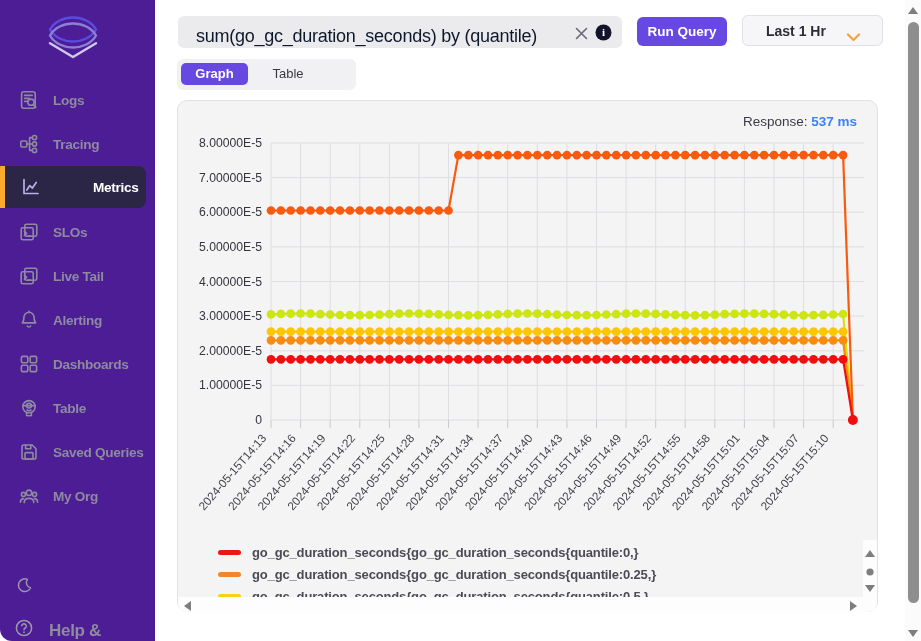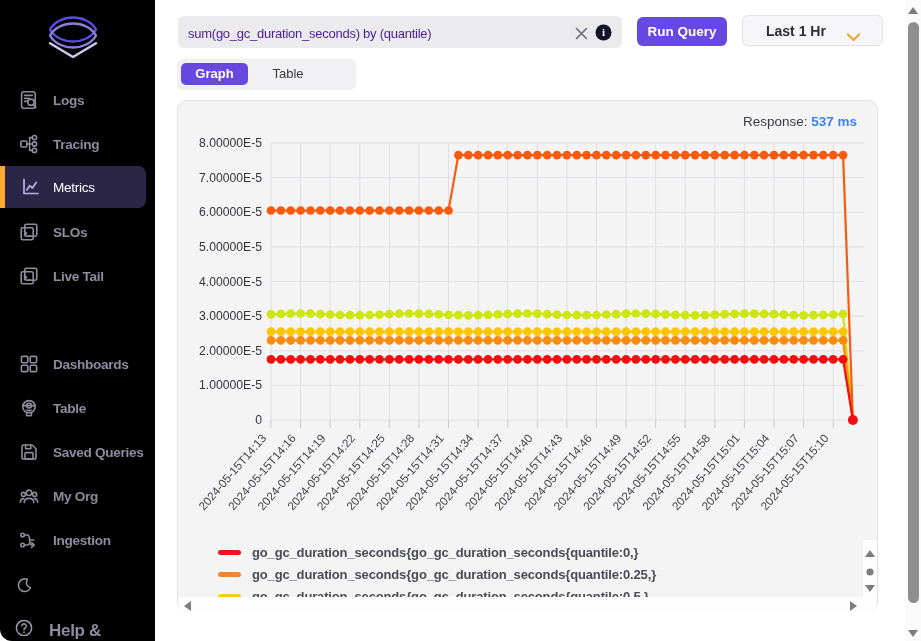--- a/index.html
+++ b/index.html
@@ -1,35 +1,35 @@
 <!DOCTYPE html>
 <html><head><meta charset="utf-8">
 <style>
 * { margin:0; padding:0; box-sizing:border-box; }
 html,body { width:921px; height:641px; overflow:hidden; background:#fff;
   font-family:"Liberation Sans", sans-serif; }
 .abs { position:absolute; }
 
-.sidebar { position:absolute; left:0; top:0; width:155px; height:641px; background:#000000; border-radius:0 0 0 12px; }
+.sidebar { position:absolute; left:0; top:0; width:155px; height:641px; background:#4c1d95; border-radius:0 0 0 12px; }
 .logo { position:absolute; left:48px; top:15px; }
 .mi { position:absolute; left:0; width:146px; height:44px; }
 .mi.act { background:#2b2546; border-radius:0 8px 8px 0; height:42px; }
 .mi.act::before { content:""; position:absolute; left:0; top:0; width:5px; height:42px; background:#fbaa2d; }
 .mic { position:absolute; left:19px; top:12px; }
 .mi.act .mic { left:21px; top:11px; }
 .mlb { position:absolute; left:53px; top:50%; transform:translateY(-50%);
   font-size:13.6px; font-weight:700; color:#8d8b9d; letter-spacing:-0.3px; white-space:nowrap; }
-.mi.act .mlb { color:#ffffff; font-weight:400; }
+.mi.act .mlb { color:#ffffff; font-weight:700;margin-left:40px; }
 .moon { position:absolute; left:15px; top:577px; }
 .helpi { position:absolute; left:14px; top:618px; }
 .helpt { position:absolute; left:49px; top:621px; font-size:17px; font-weight:700; letter-spacing:-0.3px; color:#8d8b9d; }
 
 .search { position:absolute; left:178px; top:16px; width:444px; height:32px;
   background:#ebebee; border-radius:6px; }
-.ph { position:absolute; left:10px; top:9.5px; font-size:13px; color:#4c1d95; letter-spacing:-0.25px; }
+.ph { position:absolute; left:18px; top:9.5px; font-size:18px; color:#0f172a; letter-spacing:-0.25px; }
 .xic { position:absolute; left:397px; top:10px; }
 .iic { position:absolute; left:417px; top:8px; }
 .runq { position:absolute; left:637px; top:17px; width:90px; height:29px; background:#6748e0;
   border-radius:6px; color:#fff; font-size:13.5px; font-weight:700; text-align:center; line-height:29px; }
 .range { position:absolute; left:742px; top:15px; width:141px; height:31px; background:#f6f6f8;
   border:1px solid #e1e1e5; border-radius:6px; }
 .range .lbl { position:absolute; left:23px; top:7px; font-size:14px; font-weight:600; color:#2c2c36; }
 .range .ch { position:absolute; left:103px; top:12px; }
 
 .tabs { position:absolute; left:177px; top:59px; width:179px; height:31px; background:#f1f1f4; border-radius:6px; }
@@ -99,20 +99,28 @@
     </div>
     <div class="mi" style="top:254px">
       <span class="mic"><svg width="20" height="20" viewBox="0 0 20 20" fill="none" stroke="#8d8b9d" stroke-width="1.6" stroke-linecap="round" stroke-linejoin="round">
           <rect x="5.8" y="2.2" width="12" height="12" rx="1.6"></rect>
           <rect x="2.2" y="5.8" width="12" height="12" rx="1.6"></rect>
           <path d="M5.4 9.3l2.2 2-2.2 2"></path>
           <path d="M9 14h2.6"></path>
         </svg></span>
       <span class="mlb">Live Tail</span>
     </div>
+    <div class="mi" style="top:298px">
+      <span class="mic"><svg width="20" height="20" viewBox="0 0 20 20" fill="none" stroke="#8d8b9d" stroke-width="1.6" stroke-linecap="round" stroke-linejoin="round">
+          <path d="M10 1.2v1.4"></path>
+          <path d="M10 2.2a5.1 5.1 0 0 0-5.1 5.1c0 4.2-1.6 5.6-1.6 5.6h13.4s-1.6-1.4-1.6-5.6A5.1 5.1 0 0 0 10 2.2z"></path>
+          <path d="M8.3 16a1.9 1.9 0 0 0 3.4 0"></path>
+        </svg></span>
+      <span class="mlb">Alerting</span>
+    </div>
     <div class="mi" style="top:342px">
       <span class="mic"><svg width="20" height="20" viewBox="0 0 20 20" fill="none" stroke="#8d8b9d" stroke-width="1.6" stroke-linecap="round" stroke-linejoin="round">
           <rect x="2.4" y="2.4" width="6.4" height="6.4" rx="1.2"></rect>
           <rect x="11.2" y="2.4" width="6.4" height="6.4" rx="1.2"></rect>
           <rect x="2.4" y="11.2" width="6.4" height="6.4" rx="1.2"></rect>
           <rect x="11.2" y="11.2" width="6.4" height="6.4" rx="1.2"></rect>
         </svg></span>
       <span class="mlb">Dashboards</span>
     </div>
     <div class="mi" style="top:386px">
@@ -136,31 +144,20 @@
         </svg></span>
       <span class="mlb">My Org</span>
     </div>
     <div class="mi" style="top:430px">
       <span class="mic"><svg width="20" height="20" viewBox="0 0 20 20" fill="none" stroke="#8d8b9d" stroke-width="1.6" stroke-linecap="round" stroke-linejoin="round">
           <path d="M3 4.8A1.8 1.8 0 0 1 4.8 3h8.4L17 6.8v8.4a1.8 1.8 0 0 1-1.8 1.8H4.8A1.8 1.8 0 0 1 3 15.2z"></path>
           <path d="M6.6 3v3.8h5.2V3"></path>
           <rect x="6" y="10.6" width="8" height="6.4" rx="0.8"></rect>
         </svg></span>
       <span class="mlb">Saved Queries</span>
-    </div>
-    <div class="mi" style="top:518px">
-      <span class="mic"><svg width="20" height="20" viewBox="0 0 20 20" fill="none" stroke="#8d8b9d" stroke-width="1.6" stroke-linecap="round" stroke-linejoin="round">
-          <circle cx="3.6" cy="5" r="1.8"></circle>
-          <circle cx="3.6" cy="15" r="1.8"></circle>
-          <path d="M5.4 5h2.8c1.8 0 2.4 1.2 2.4 5s.6 5 2.4 5h1.6"></path>
-          <path d="M5.4 15h2.8c1.2 0 1.9-.5 2.2-1.6"></path>
-          <path d="M10.6 10h4.2"></path>
-          <path d="M12.6 12.6L15.2 15l-2.6 2.4"></path>
-        </svg></span>
-      <span class="mlb">Ingestion</span>
     </div>
   <div class="moon"><svg width="18" height="18" viewBox="0 0 20 20" fill="none" stroke="#9a98a8" stroke-width="1.6" stroke-linecap="round" stroke-linejoin="round">
         <path d="M13.8 2.6a7.1 7.1 0 1 0 3.6 9.4A6 6 0 0 1 13.8 2.6z"></path>
       </svg></div>
   <div class="helpi"><svg width="20" height="20" viewBox="0 0 20 20" fill="none" stroke="#9a98a8" stroke-width="1.5" stroke-linecap="round" stroke-linejoin="round">
         <circle cx="10" cy="10" r="7.6"></circle>
         <path d="M7.7 7.7a2.3 2.3 0 1 1 3.2 2.5c-.7.3-.9.8-.9 1.5"></path>
         <circle cx="10" cy="14.2" r="0.9" fill="#9a98a8" stroke="none"></circle>
       </svg></div>
   <div class="helpt">Help &amp; Support</div>

